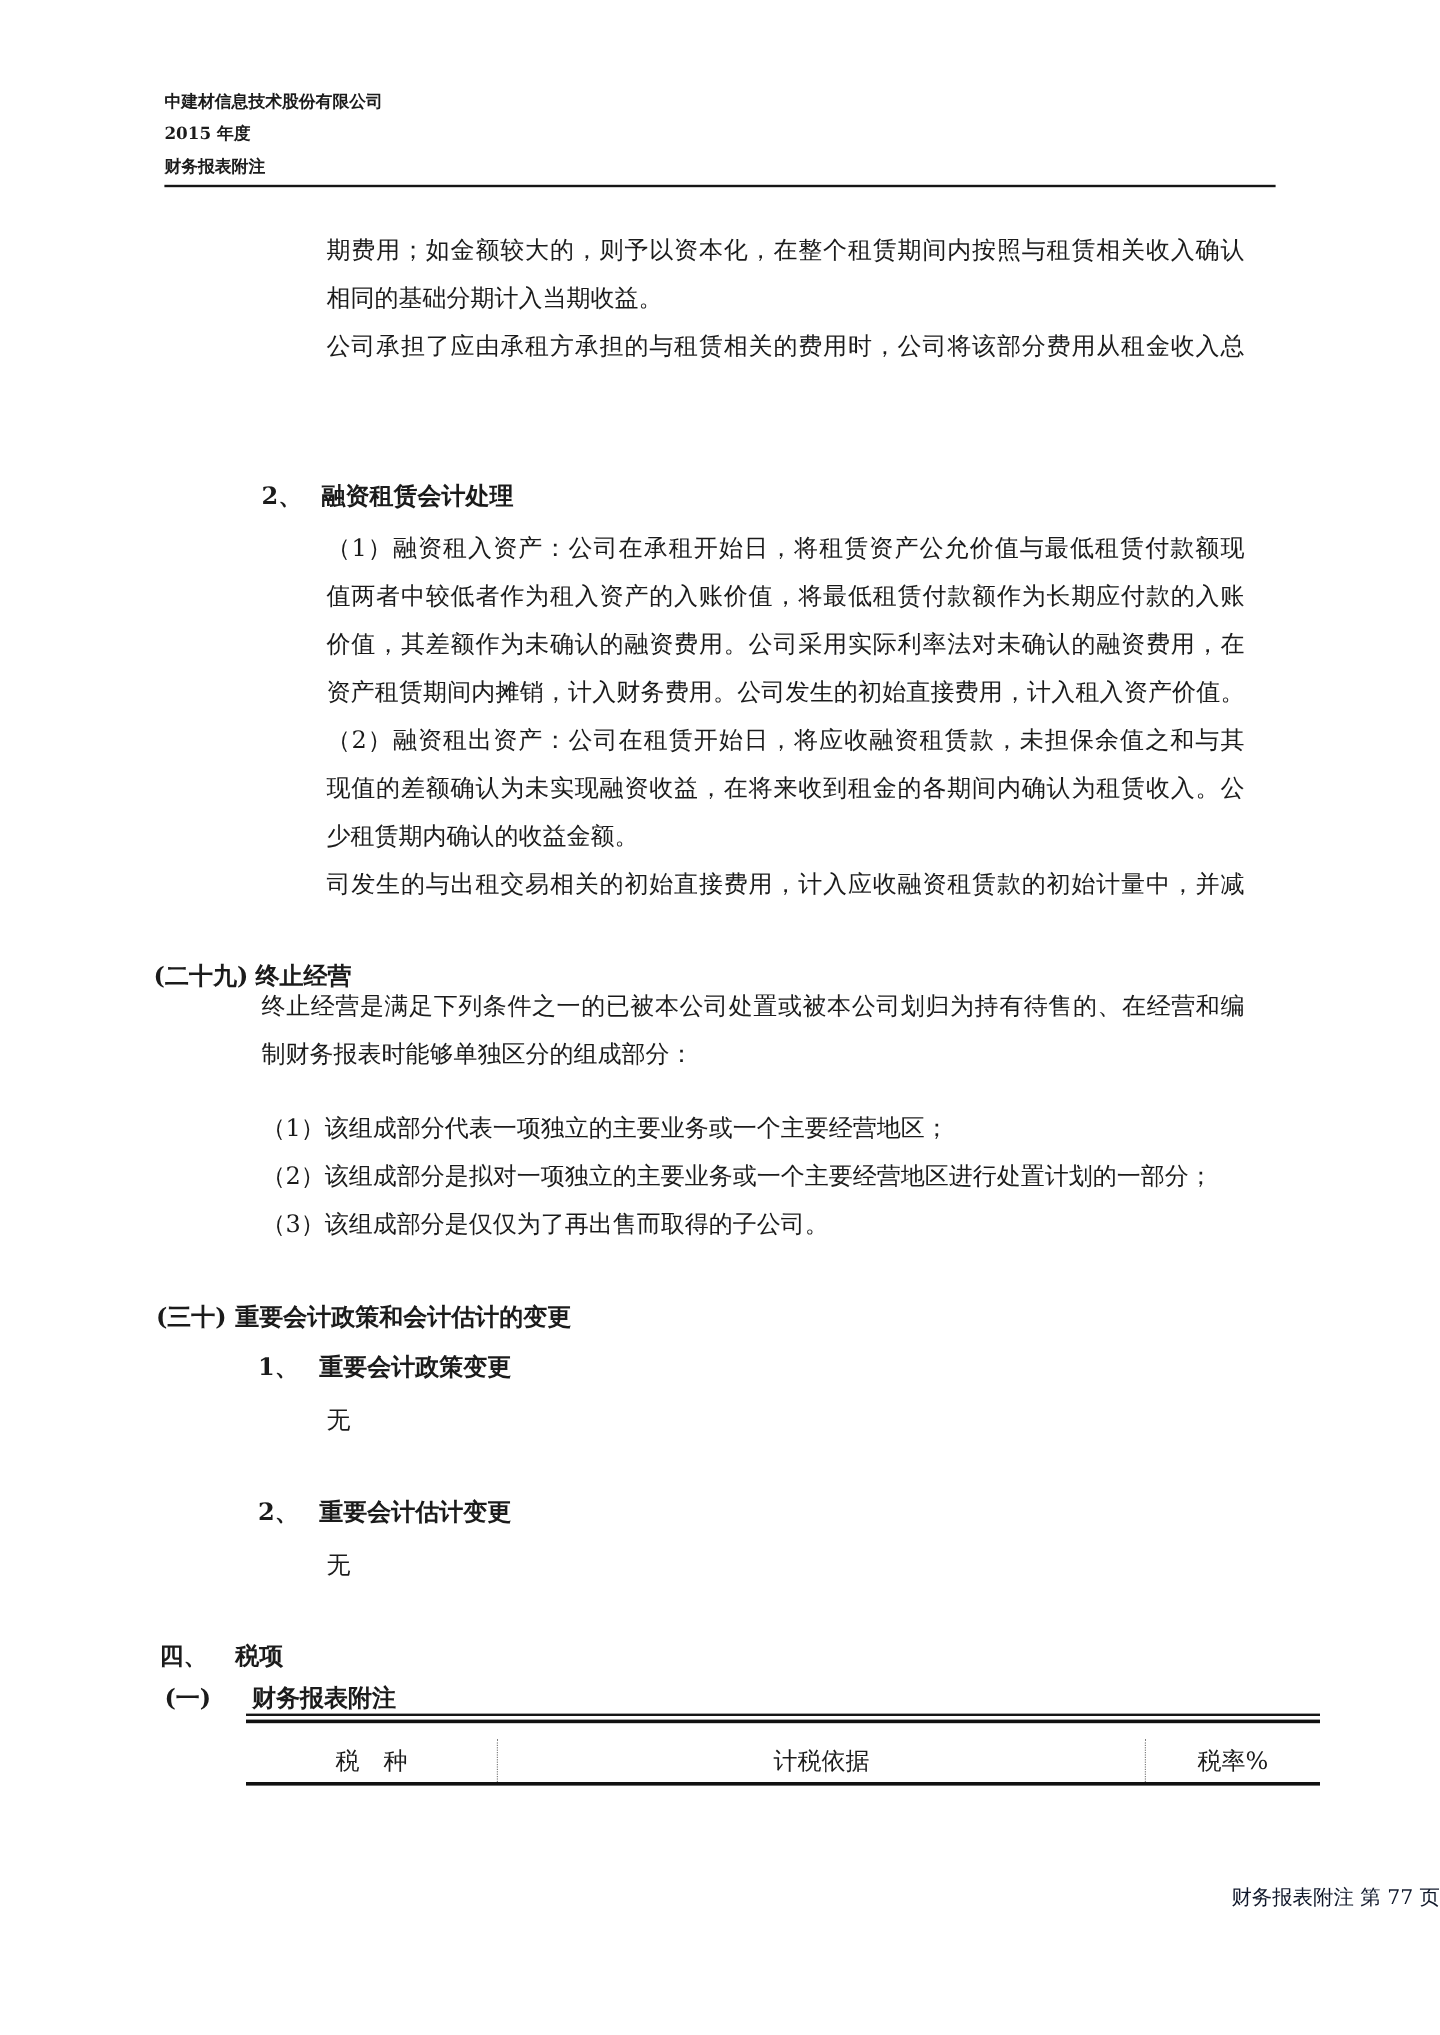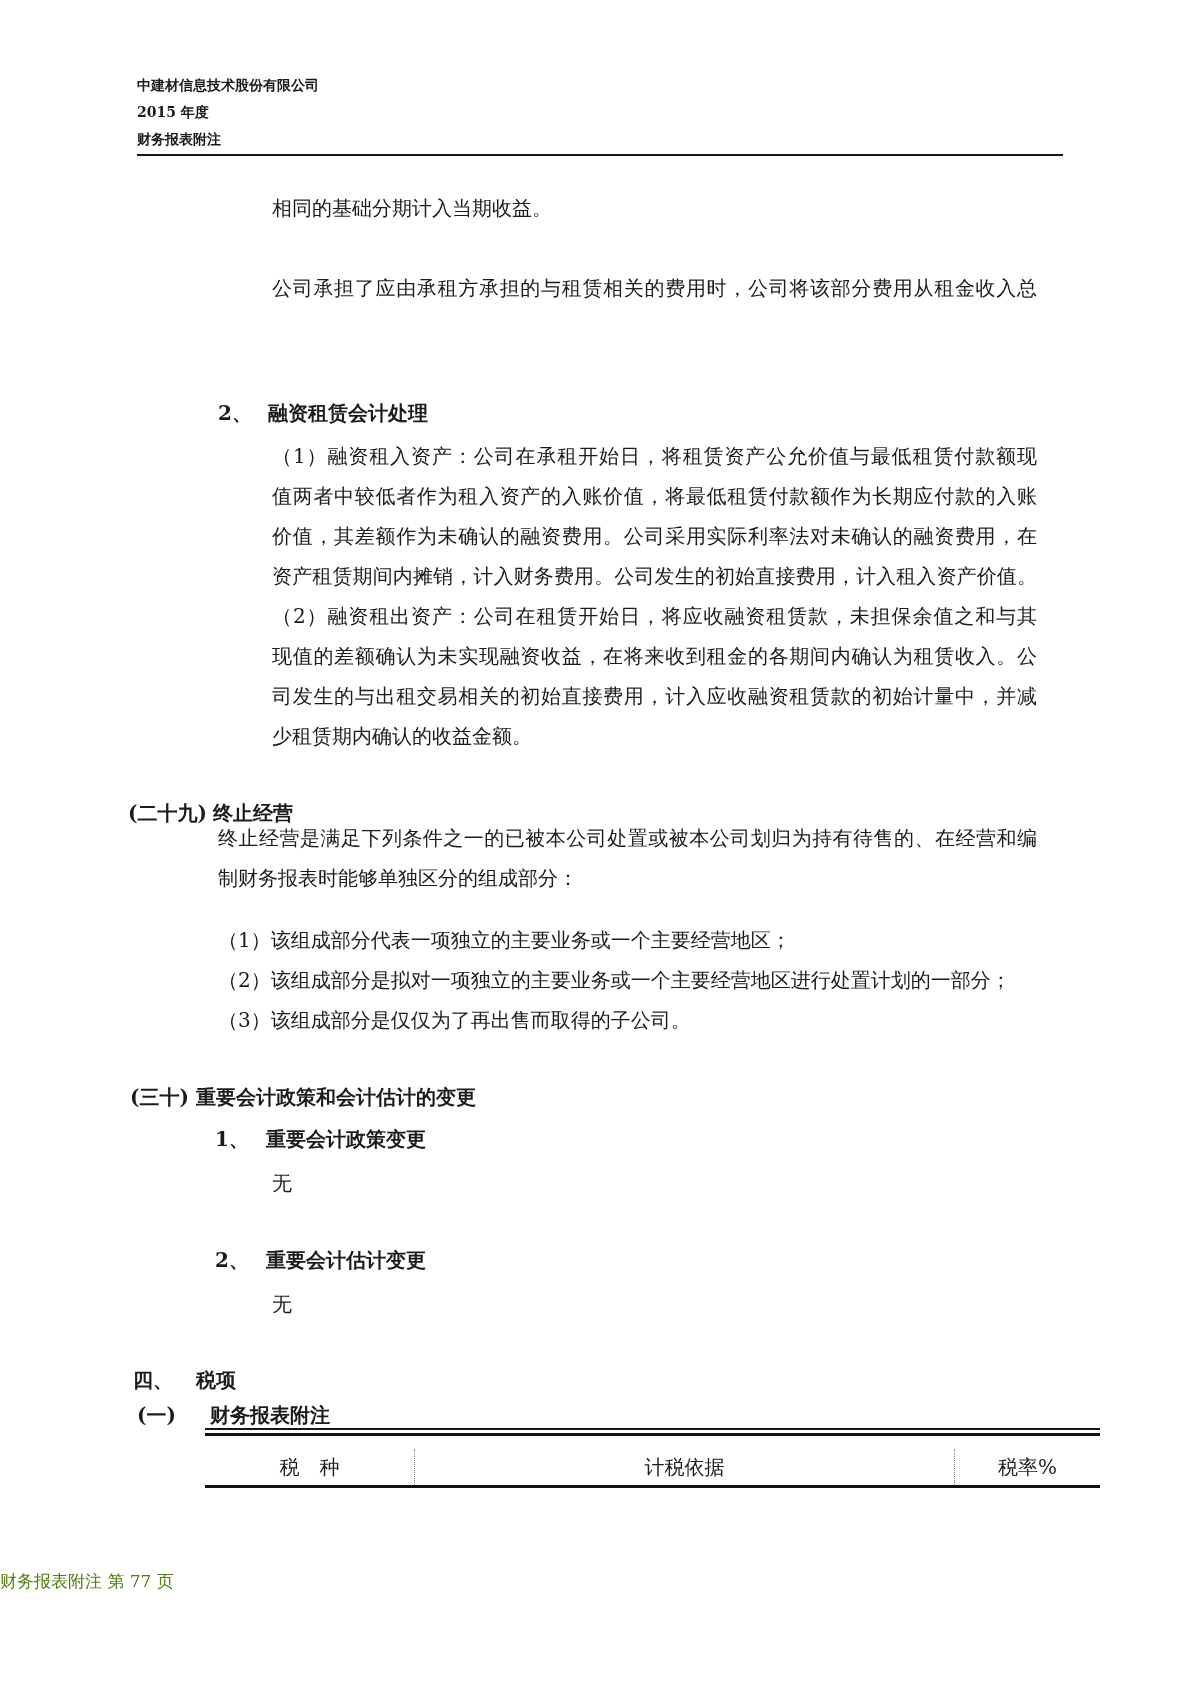--- a/index.html
+++ b/index.html
@@ -38,35 +38,36 @@
     box-sizing:border-box;
     display:flex;
   }
   .tax-cell{
     display:flex;align-items:center;justify-content:center;
     font-size:20px;box-sizing:border-box;margin-top:13px;
   }
   .tc1{width:210px;border-right:1px dotted #808080;}
   .tc2{width:540px;border-right:1px dotted #808080;}
   .tc3{flex:1;}
-  .doc-footer{left:0;top:1570px;width:1200px;text-align:left;font-size:17px;color:#4d7c0f;}
+  .doc-footer{left:0;top:1570px;width:1200px;text-align:right;font-size:17px;color:#0f172a;}
 </style>
 </head>
 <body>
 
 <div class="page">
 
   <div class="abs doc-header">
     <div>中建材信息技术股份有限公司</div>
     <div>2015 年度</div>
     <div>财务报表附注</div>
   </div>
   <div class="abs header-rule"></div>
 
   <div class="abs col3 jwrap" style="top:188px;">
+    <div class="ln j">期费用；如金额较大的，则予以资本化，在整个租赁期间内按照与租赁相关收入确认</div>
     <div class="ln">相同的基础分期计入当期收益。</div>
   </div>
 
   <div class="abs col3 jwrap" style="top:268px;">
     <div class="ln j">公司承担了应由承租方承担的与租赁相关的费用时，公司将该部分费用从租金收入总</div>
   </div>
 
   <div class="abs hrow" style="left:218px;top:398px;">
     <span class="hlabel" style="width:50px;">2、</span>
     <span class="htitle">融资租赁会计处理</span>
@@ -75,22 +76,22 @@
   <div class="abs col3 jwrap" style="top:436px;">
     <div class="ln j">（1）融资租入资产：公司在承租开始日，将租赁资产公允价值与最低租赁付款额现</div>
     <div class="ln j">值两者中较低者作为租入资产的入账价值，将最低租赁付款额作为长期应付款的入账</div>
     <div class="ln j">价值，其差额作为未确认的融资费用。公司采用实际利率法对未确认的融资费用，在</div>
     <div class="ln j">资产租赁期间内摊销，计入财务费用。公司发生的初始直接费用，计入租入资产价值。</div>
   </div>
 
   <div class="abs col3 jwrap" style="top:596px;">
     <div class="ln j">（2）融资租出资产：公司在租赁开始日，将应收融资租赁款，未担保余值之和与其</div>
     <div class="ln j">现值的差额确认为未实现融资收益，在将来收到租金的各期间内确认为租赁收入。公</div>
+    <div class="ln">少租赁期内确认的收益金额。</div>
     <div class="ln j">司发生的与出租交易相关的初始直接费用，计入应收融资租赁款的初始计量中，并减</div>
-    <div class="ln">少租赁期内确认的收益金额。</div>
   </div>
 
   <div class="abs hrow" style="left:128px;top:798px;">
     <span class="hlabel" style="width:85px;">(二十九)</span>
     <span class="htitle">终止经营</span>
   </div>
 
   <div class="abs col2 jwrap" style="top:818px;">
     <div class="ln j">终止经营是满足下列条件之一的已被本公司处置或被本公司划归为持有待售的、在经营和编</div>
     <div class="ln">制财务报表时能够单独区分的组成部分：</div>

